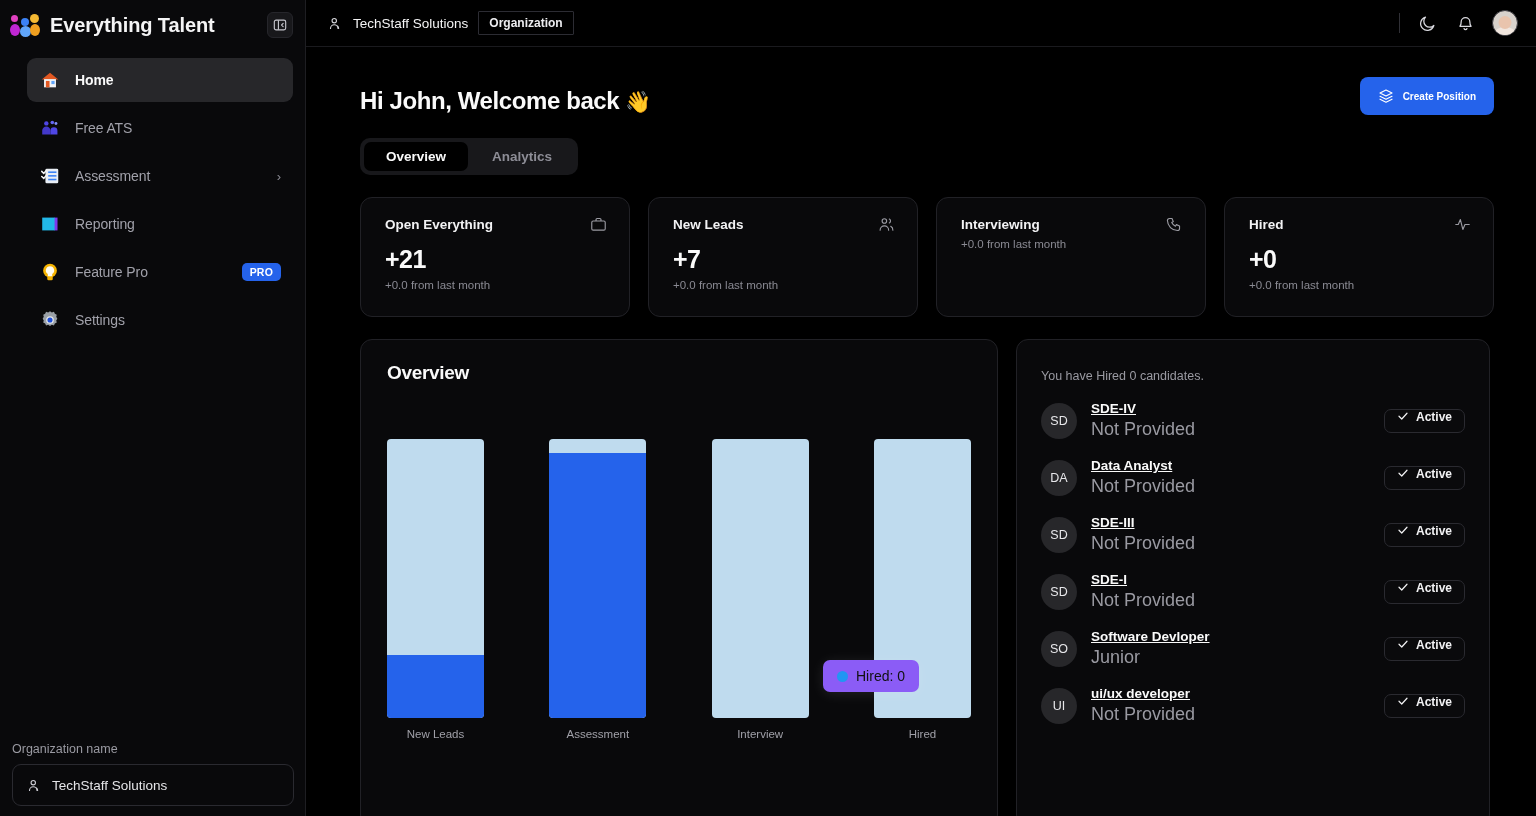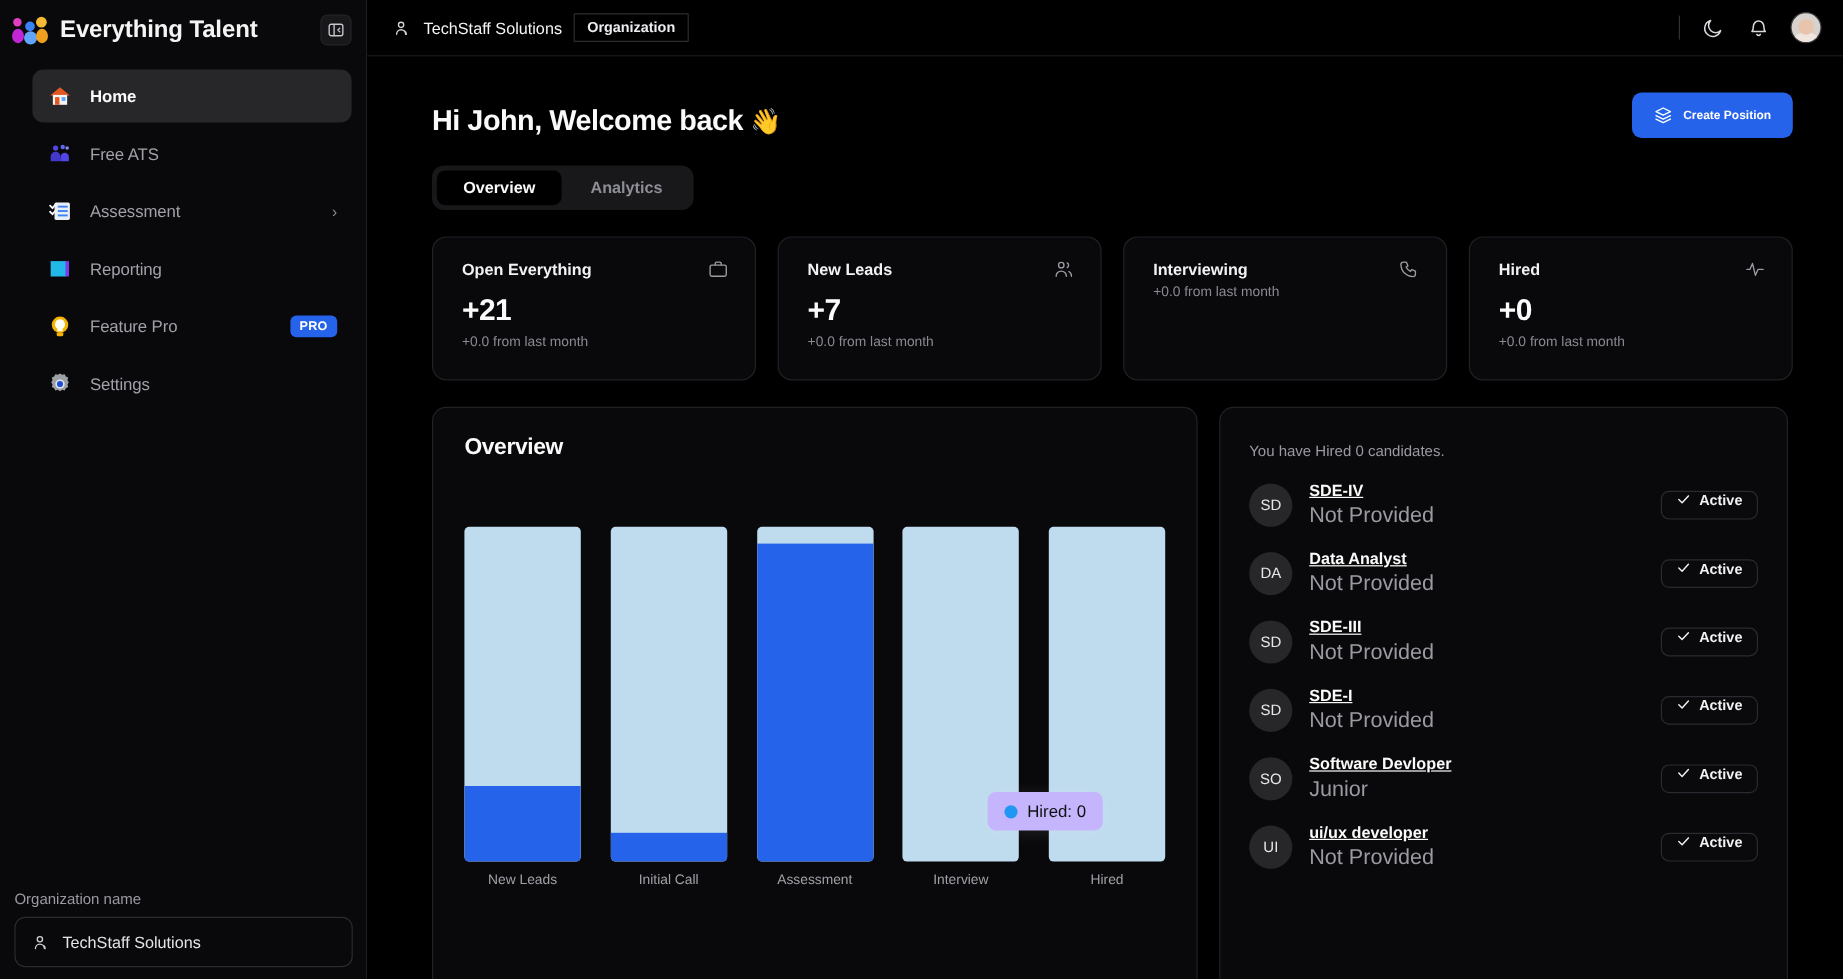--- a/index.html
+++ b/index.html
@@ -129,21 +129,21 @@
   }
   .bar-col { width: 97px; display: flex; flex-direction: column; align-items: center; }
   .bar-track {
     width: 97px; height: 279px; background: #bfdbee; border-radius: 4px;
     position: relative; overflow: hidden;
   }
   .bar-fill { position: absolute; left: 0; bottom: 0; width: 100%; background: #2563eb; }
   .bar-label { font-size: 11.5px; color: #a0a0a8; margin-top: 10px; }
 
   .tooltip {
-    position: absolute; background: #c4b5fd; border-radius: 7px;
+    position: absolute; background: #8b5cf6; border-radius: 7px;
     padding: 8px 14px; display: flex; align-items: center; gap: 8px;
     box-shadow: 0 2px 14px rgba(255,255,255,0.10);
     font-size: 14px; color: #111; left: 462px; top: 320px;
   }
   .tt-dot { width: 11px; height: 11px; border-radius: 50%; background: #2196f3; }
 
   .pos-card { width: 474px; height: 488px; padding: 22px 24px 0 24px; }
   .pos-sub { font-size: 12.5px; color: #9a9aa2; margin-top: 7px; }
   .pos-list { margin-top: 18px; display: flex; flex-direction: column; gap: 18px; }
   .pos-row { display: flex; align-items: center; gap: 14px; }
@@ -389,26 +389,20 @@
 
           <div class="chart-area">
             <div class="bar-col">
               <div class="bar-track">
                   <div class="bar-fill" style="height:22.5%"></div>
                 </div>
               <div class="bar-label">New Leads</div>
             </div>
             <div class="bar-col">
               <div class="bar-track">
-                  <div class="bar-fill" style="height:8.5%"></div>
-                </div>
-              <div class="bar-label">Initial Call</div>
-            </div>
-            <div class="bar-col">
-              <div class="bar-track">
                   <div class="bar-fill" style="height:95%"></div>
                 </div>
               <div class="bar-label">Assessment</div>
             </div>
             <div class="bar-col">
               <div class="bar-track">
                   <div class="bar-fill" style="height:0%"></div>
                 </div>
               <div class="bar-label">Interview</div>
             </div>

